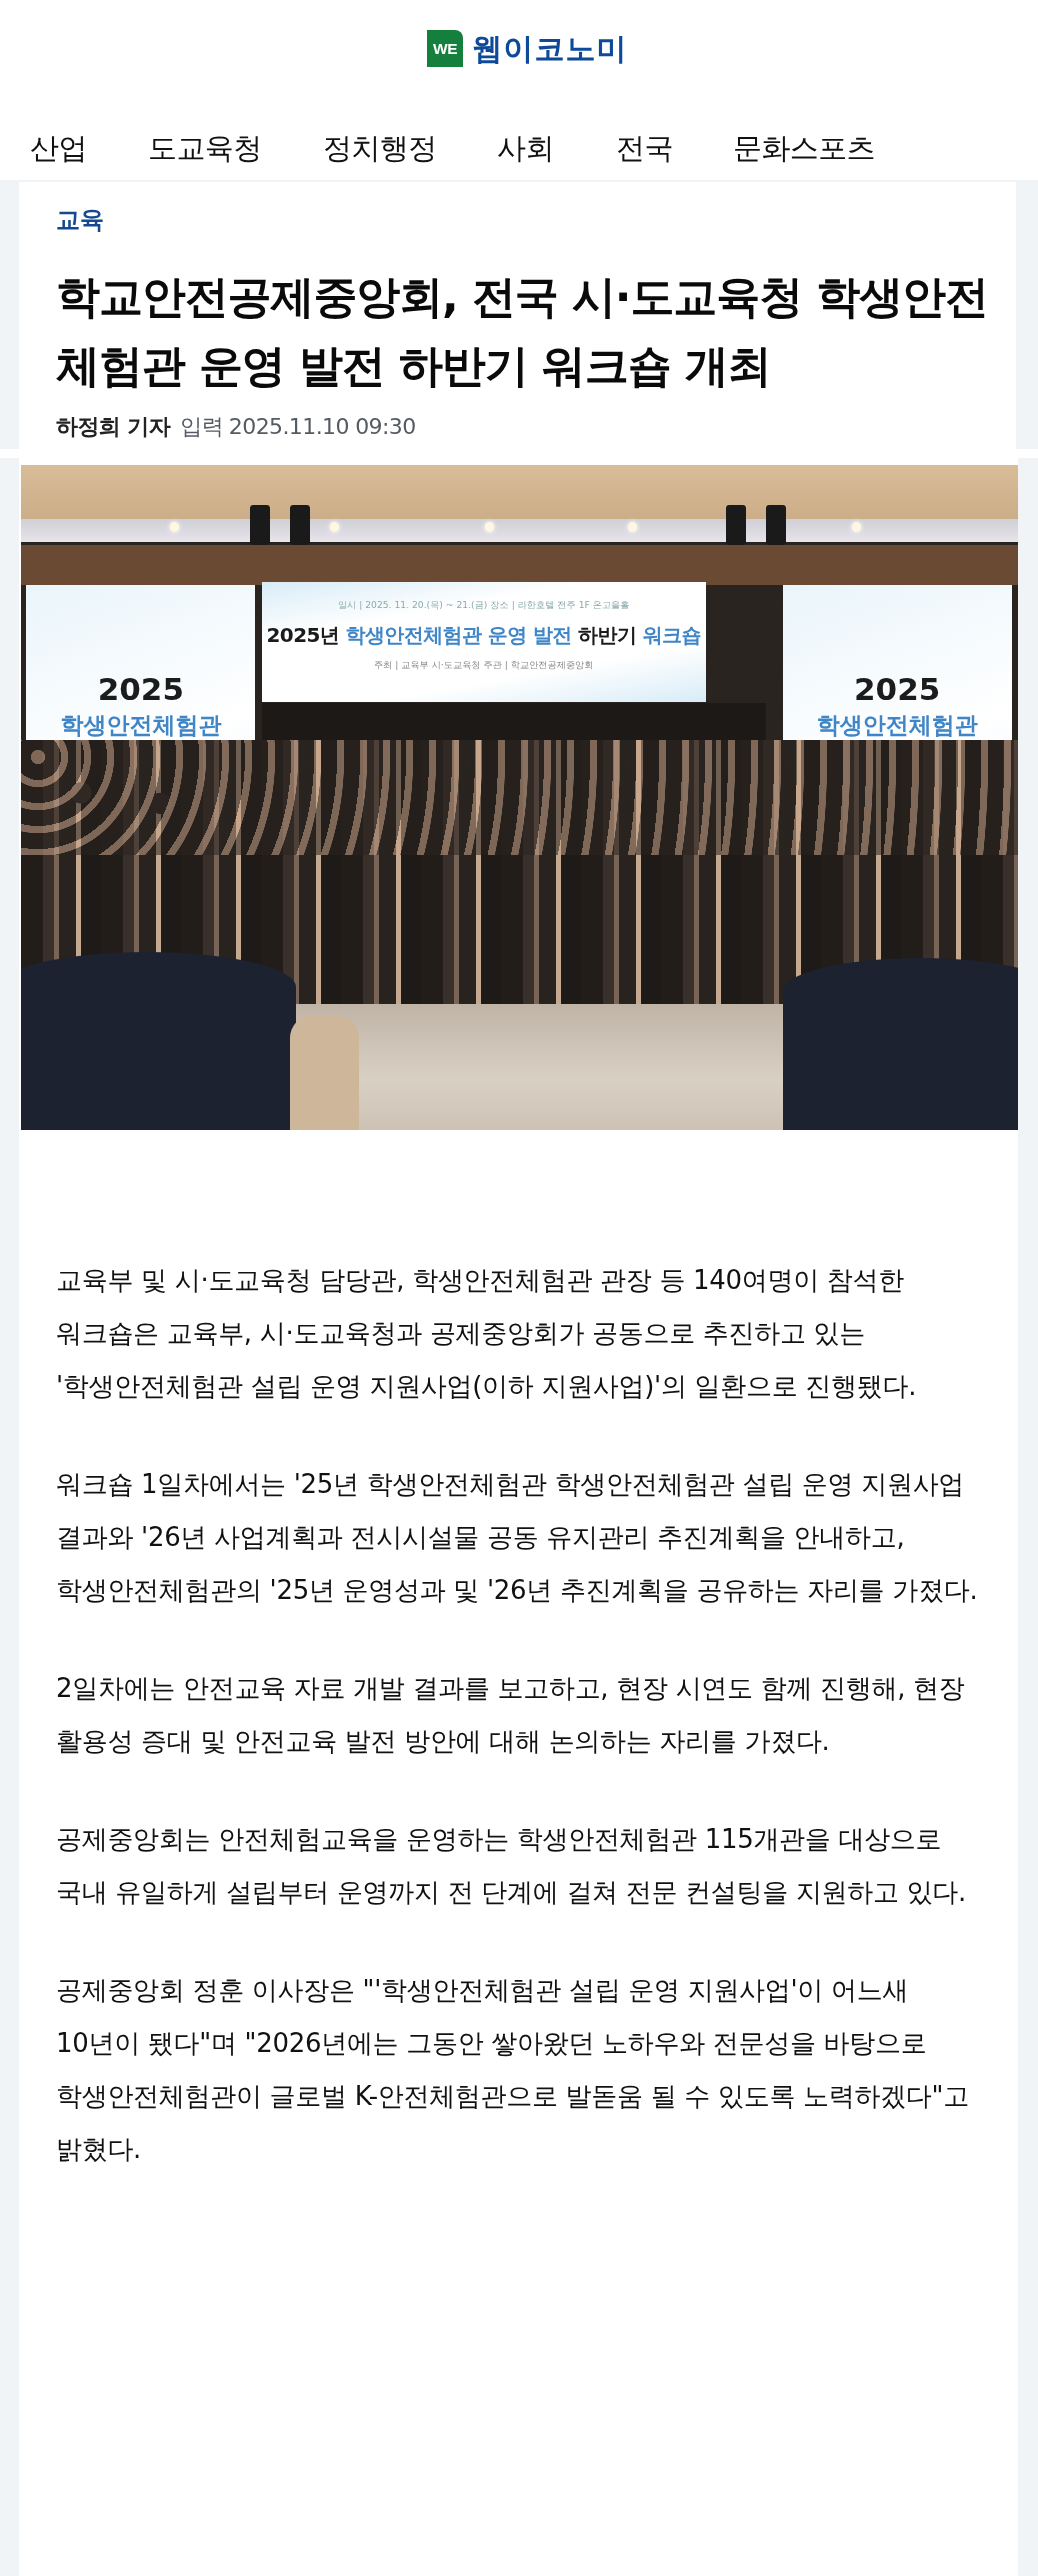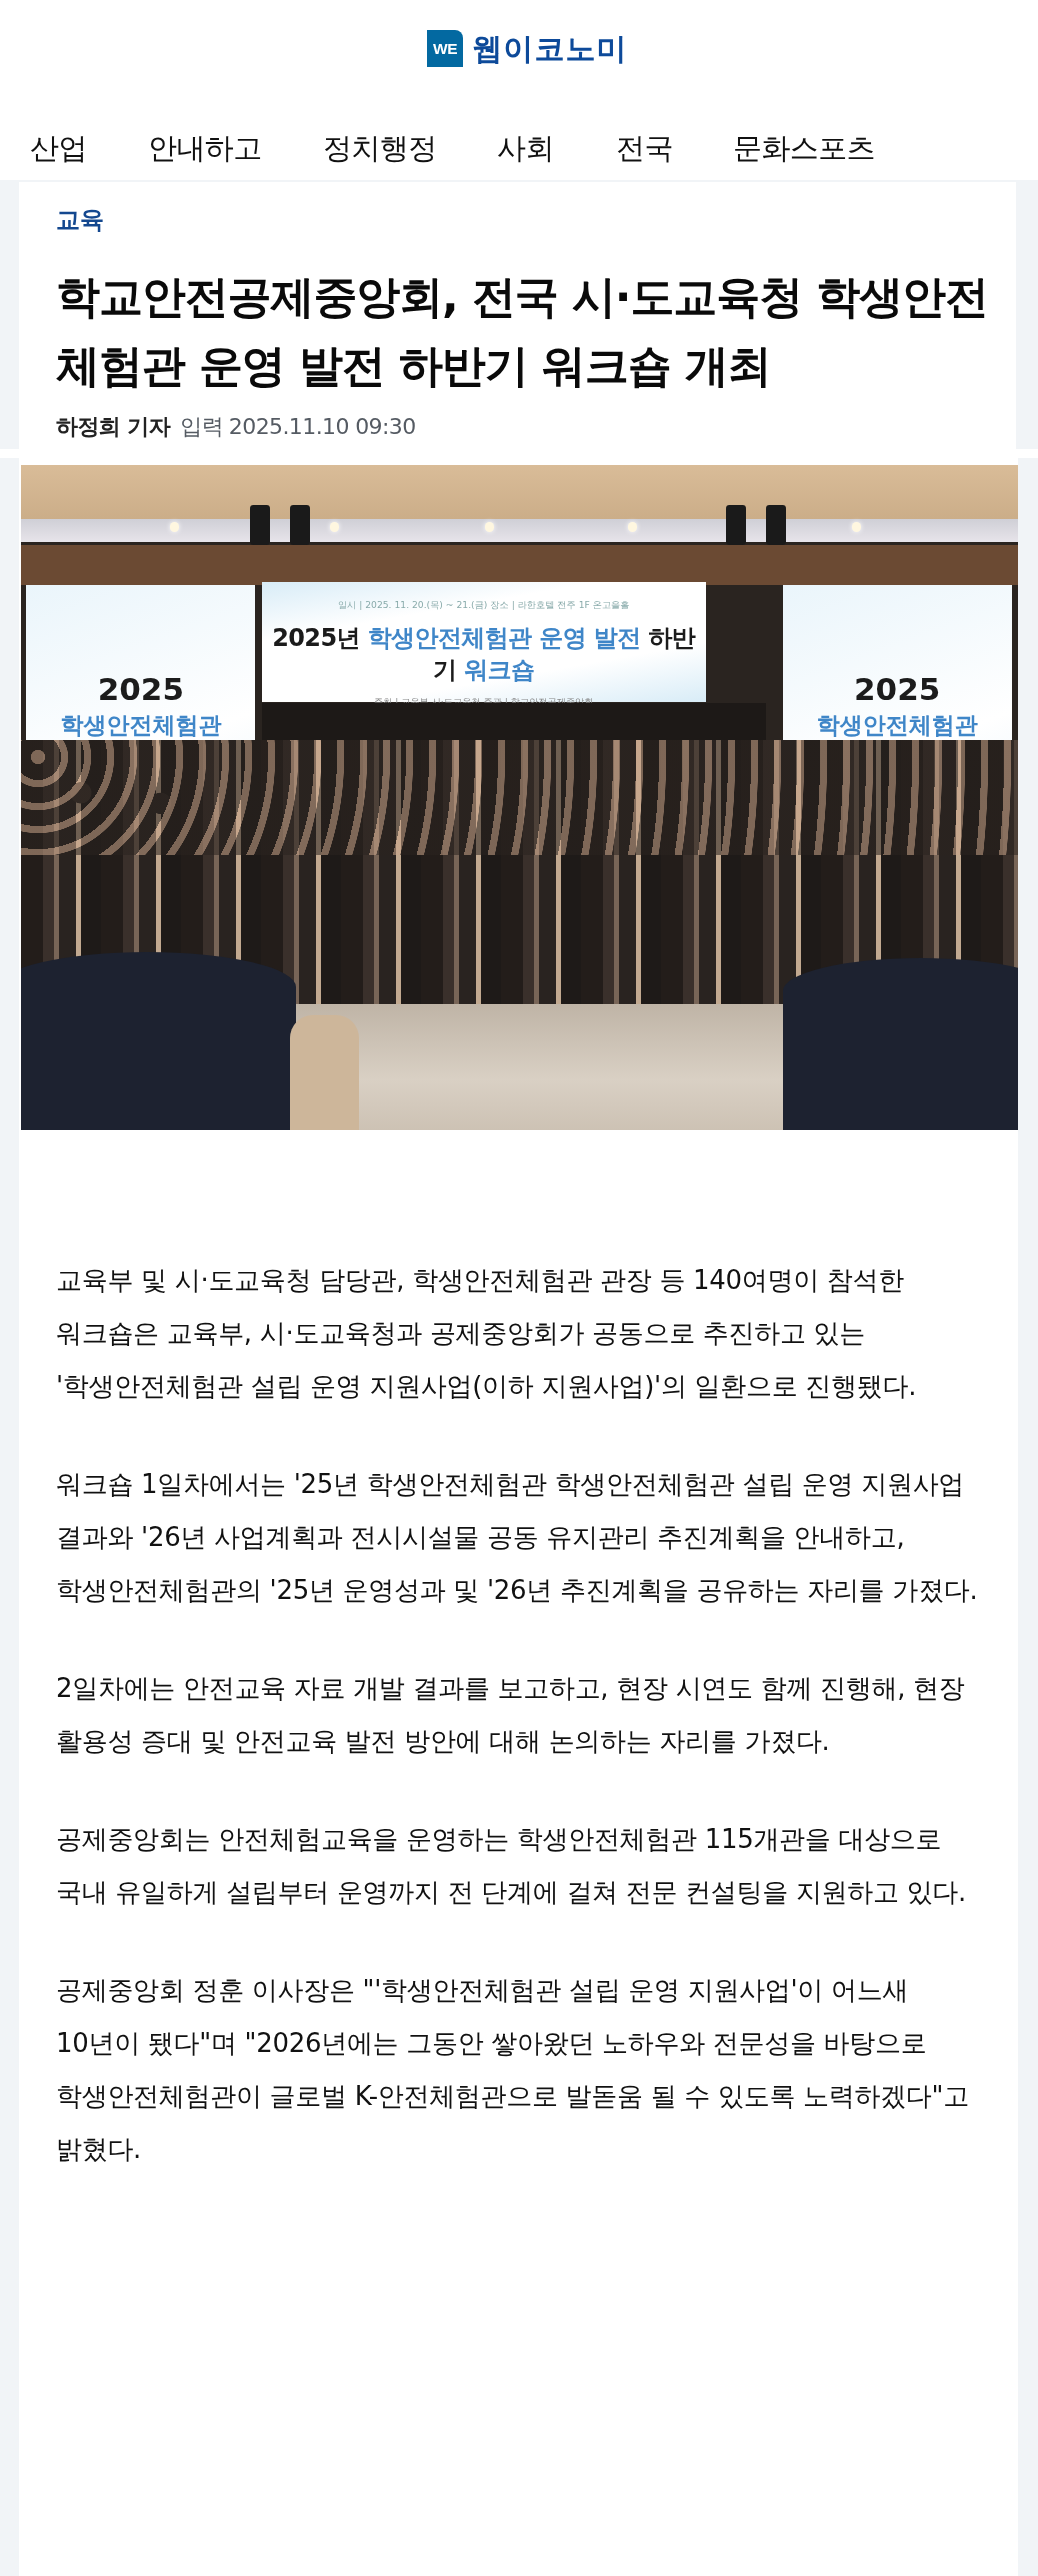--- a/index.html
+++ b/index.html
@@ -2,21 +2,21 @@
 <html style="font-size:9.2px"><head>
   <meta charset="utf-8">
   <style>
     * { box-sizing: border-box; margin: 0; padding: 0; }
     html, body { width: 1038px; background: #f1f4f7; }
     body { font-family: "DejaVu Sans", "Liberation Sans", sans-serif; color: #111; position: relative; height: 2576px; overflow: hidden; }
 
     
     .site-header { position: absolute; left: 0; top: 0; width: 1038px; height: 180px; background: #fff; }
     .logo { position: absolute; left: 427px; top: 30px; height: 37px; display: flex; align-items: center; }
-    .logo-mark { width: 36px; height: 37px; background: #0369a1; border-top-right-radius: 8px; color: #fff; font-weight: bold; font-size: 15.5px; display: flex; align-items: center; justify-content: center; letter-spacing: -0.6px; font-family: "Liberation Sans", sans-serif; }
+    .logo-mark { width: 36px; height: 37px; background: #15803d; border-top-right-radius: 8px; color: #fff; font-weight: bold; font-size: 15.5px; display: flex; align-items: center; justify-content: center; letter-spacing: -0.6px; font-family: "Liberation Sans", sans-serif; }
     .logo-text { margin-left: 9.2px; color: #0d4a9a; font-weight: bold; font-size: 30px; letter-spacing: 1.1px; line-height: 1; }
 
     .nav { position: absolute; left: 0; top: 125px; height: 46px; width: 890px; overflow: hidden; white-space: nowrap; }
     .nav-item { position: absolute; top: 0; font-size: 29px; line-height: 46px; color: #111; letter-spacing: -0.6px; }
 
     
     .head-card { position: absolute; left: 19px; top: 182px; width: 997px; height: 267px; background: #fff; }
     .category { position: absolute; left: 37px; top: 22px; font-size: 24px; font-weight: bold; color: #14488f; }
     .title { position: absolute; left: 37px; top: 80px; width: 940px; font-size: 44px; font-weight: bold; line-height: 69px; letter-spacing: -1.1px; color: #0a0a0a; }
     .byline { position: absolute; left: 37px; top: 230px; font-size: 22px; line-height: 29px; letter-spacing: -0.6px; }
@@ -34,21 +34,21 @@
     .ceiling-rail { position: absolute; left: 0; top: 54px; width: 100%; height: 23px; background: linear-gradient(180deg, #cfcfd6, #e7e4ea); }
     .light { position: absolute; top: 57px; width: 9.2px; height: 9.2px; border-radius: 50%; background: #fff7e0; box-shadow: 0 0 5.7px #fff; }
     .truss { position: absolute; top: 40px; width: 20.6px; height: 40px; background: #1a1a1a; border-radius: 3.4px; }
     .wall { position: absolute; left: 0; top: 80px; width: 100%; height: 40px; background: #6b4a33; }
     .screen-side { position: absolute; top: 120px; width: 229px; height: 298px; background: linear-gradient(160deg, #eaf5fb 0%, #ffffff 55%, #dfeef8 100%); text-align: center; }
     .screen-side .yr { margin-top: 86px; font-size: 31px; font-weight: bold; color: #1c1c1c; }
     .screen-side .ln { font-size: 23px; font-weight: bold; color: #3f86c8; line-height: 37px; }
     .screen-side .ln.dark { color: #1c1c1c; }
     .screen-main { position: absolute; left: 241px; top: 117px; width: 444px; height: 120px; background: linear-gradient(170deg, #d8ecf7 0%, #fff 30%, #fff 70%, #d8ecf7 100%); text-align: center; }
     .screen-main .meta { margin-top: 17px; font-size: 9.2px; color: #8aa; }
-    .screen-main .headline { margin-top: 9.2px; font-size: 24px; font-weight: bold; color: #1b1b1b; letter-spacing: -0.6px; }
+    .screen-main .headline { margin-top: 9.2px; font-size: 20px; font-weight: bold; color: #1b1b1b; letter-spacing: -0.6px; }
     .screen-main .headline .blue { color: #3f86c8; }
     .screen-main .hosts { margin-top: 10.3px; font-size: 9.2px; color: #888; }
     .stage-dark { position: absolute; left: 241px; top: 238px; width: 504px; height: 183px; background: #1d1917; }
     .crowd { position: absolute; left: 0; top: 275px; width: 100%; height: 264px;
       background:
         radial-gradient(circle at 6% 20%, #3a2f28 0 10.3px, transparent 11px),
         radial-gradient(circle at 14% 24%, #2c2420 0 10.3px, transparent 11px),
         repeating-linear-gradient(90deg, #231d1a 0 22px, #3b302a 22px 33px, #7a6555 33px 38px, #2a2320 38px 55px, #c4a98d 55px 60px, #1e1a18 60px 80px);
       filter: saturate(0.9); }
     .crowd-faces { position: absolute; left: 0; top: 275px; width: 100%; height: 115px;
@@ -66,21 +66,21 @@
 </head>
 <body>
 
 <header class="site-header">
   <div class="logo">
     <div class="logo-mark">WE</div>
     <div class="logo-text">웹이코노미</div>
   </div>
   <nav class="nav">
     <a class="nav-item" style="left:30px">산업</a>
-    <a class="nav-item" style="left:148px">안내하고</a>
+    <a class="nav-item" style="left:148px">도교육청</a>
     <a class="nav-item" style="left:323px">정치행정</a>
     <a class="nav-item" style="left:497px">사회</a>
     <a class="nav-item" style="left:616px">전국</a>
     <a class="nav-item" style="left:733px">문화스포츠</a>
     <a class="nav-item" style="left:940px">국제뉴스</a>
   </nav>
 </header>
 
 <section class="head-card">
   <a class="category">교육</a>

